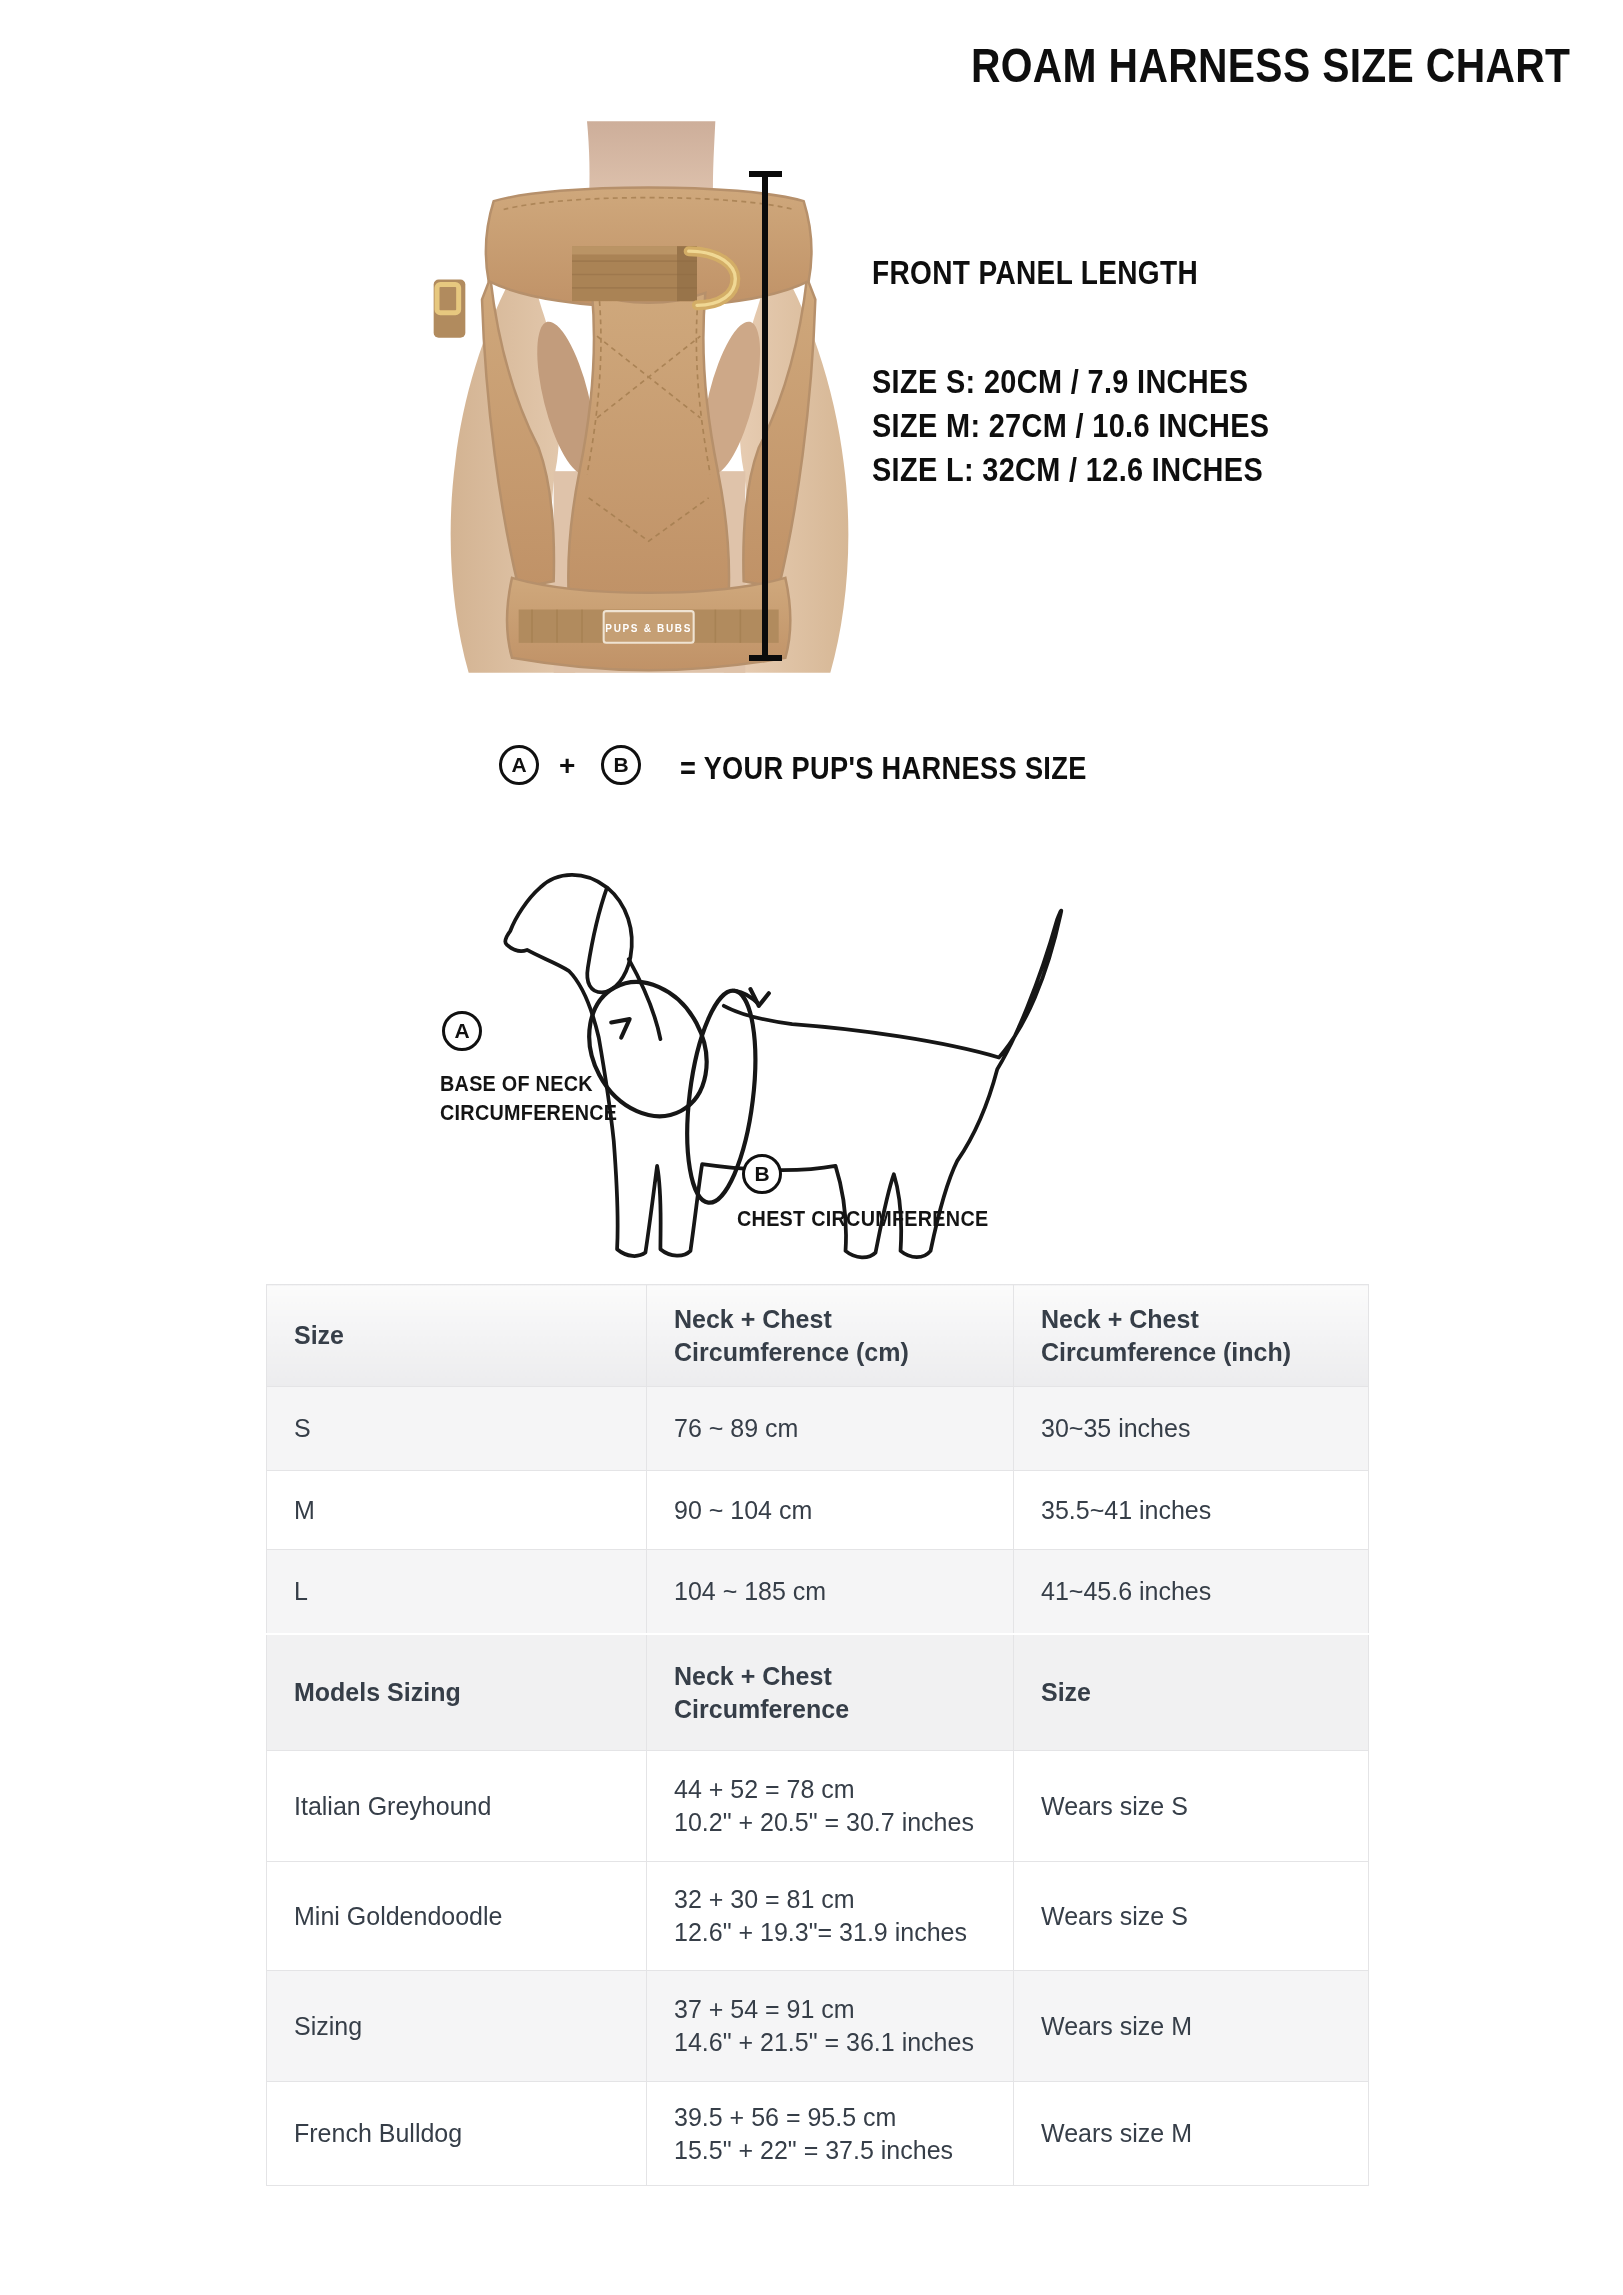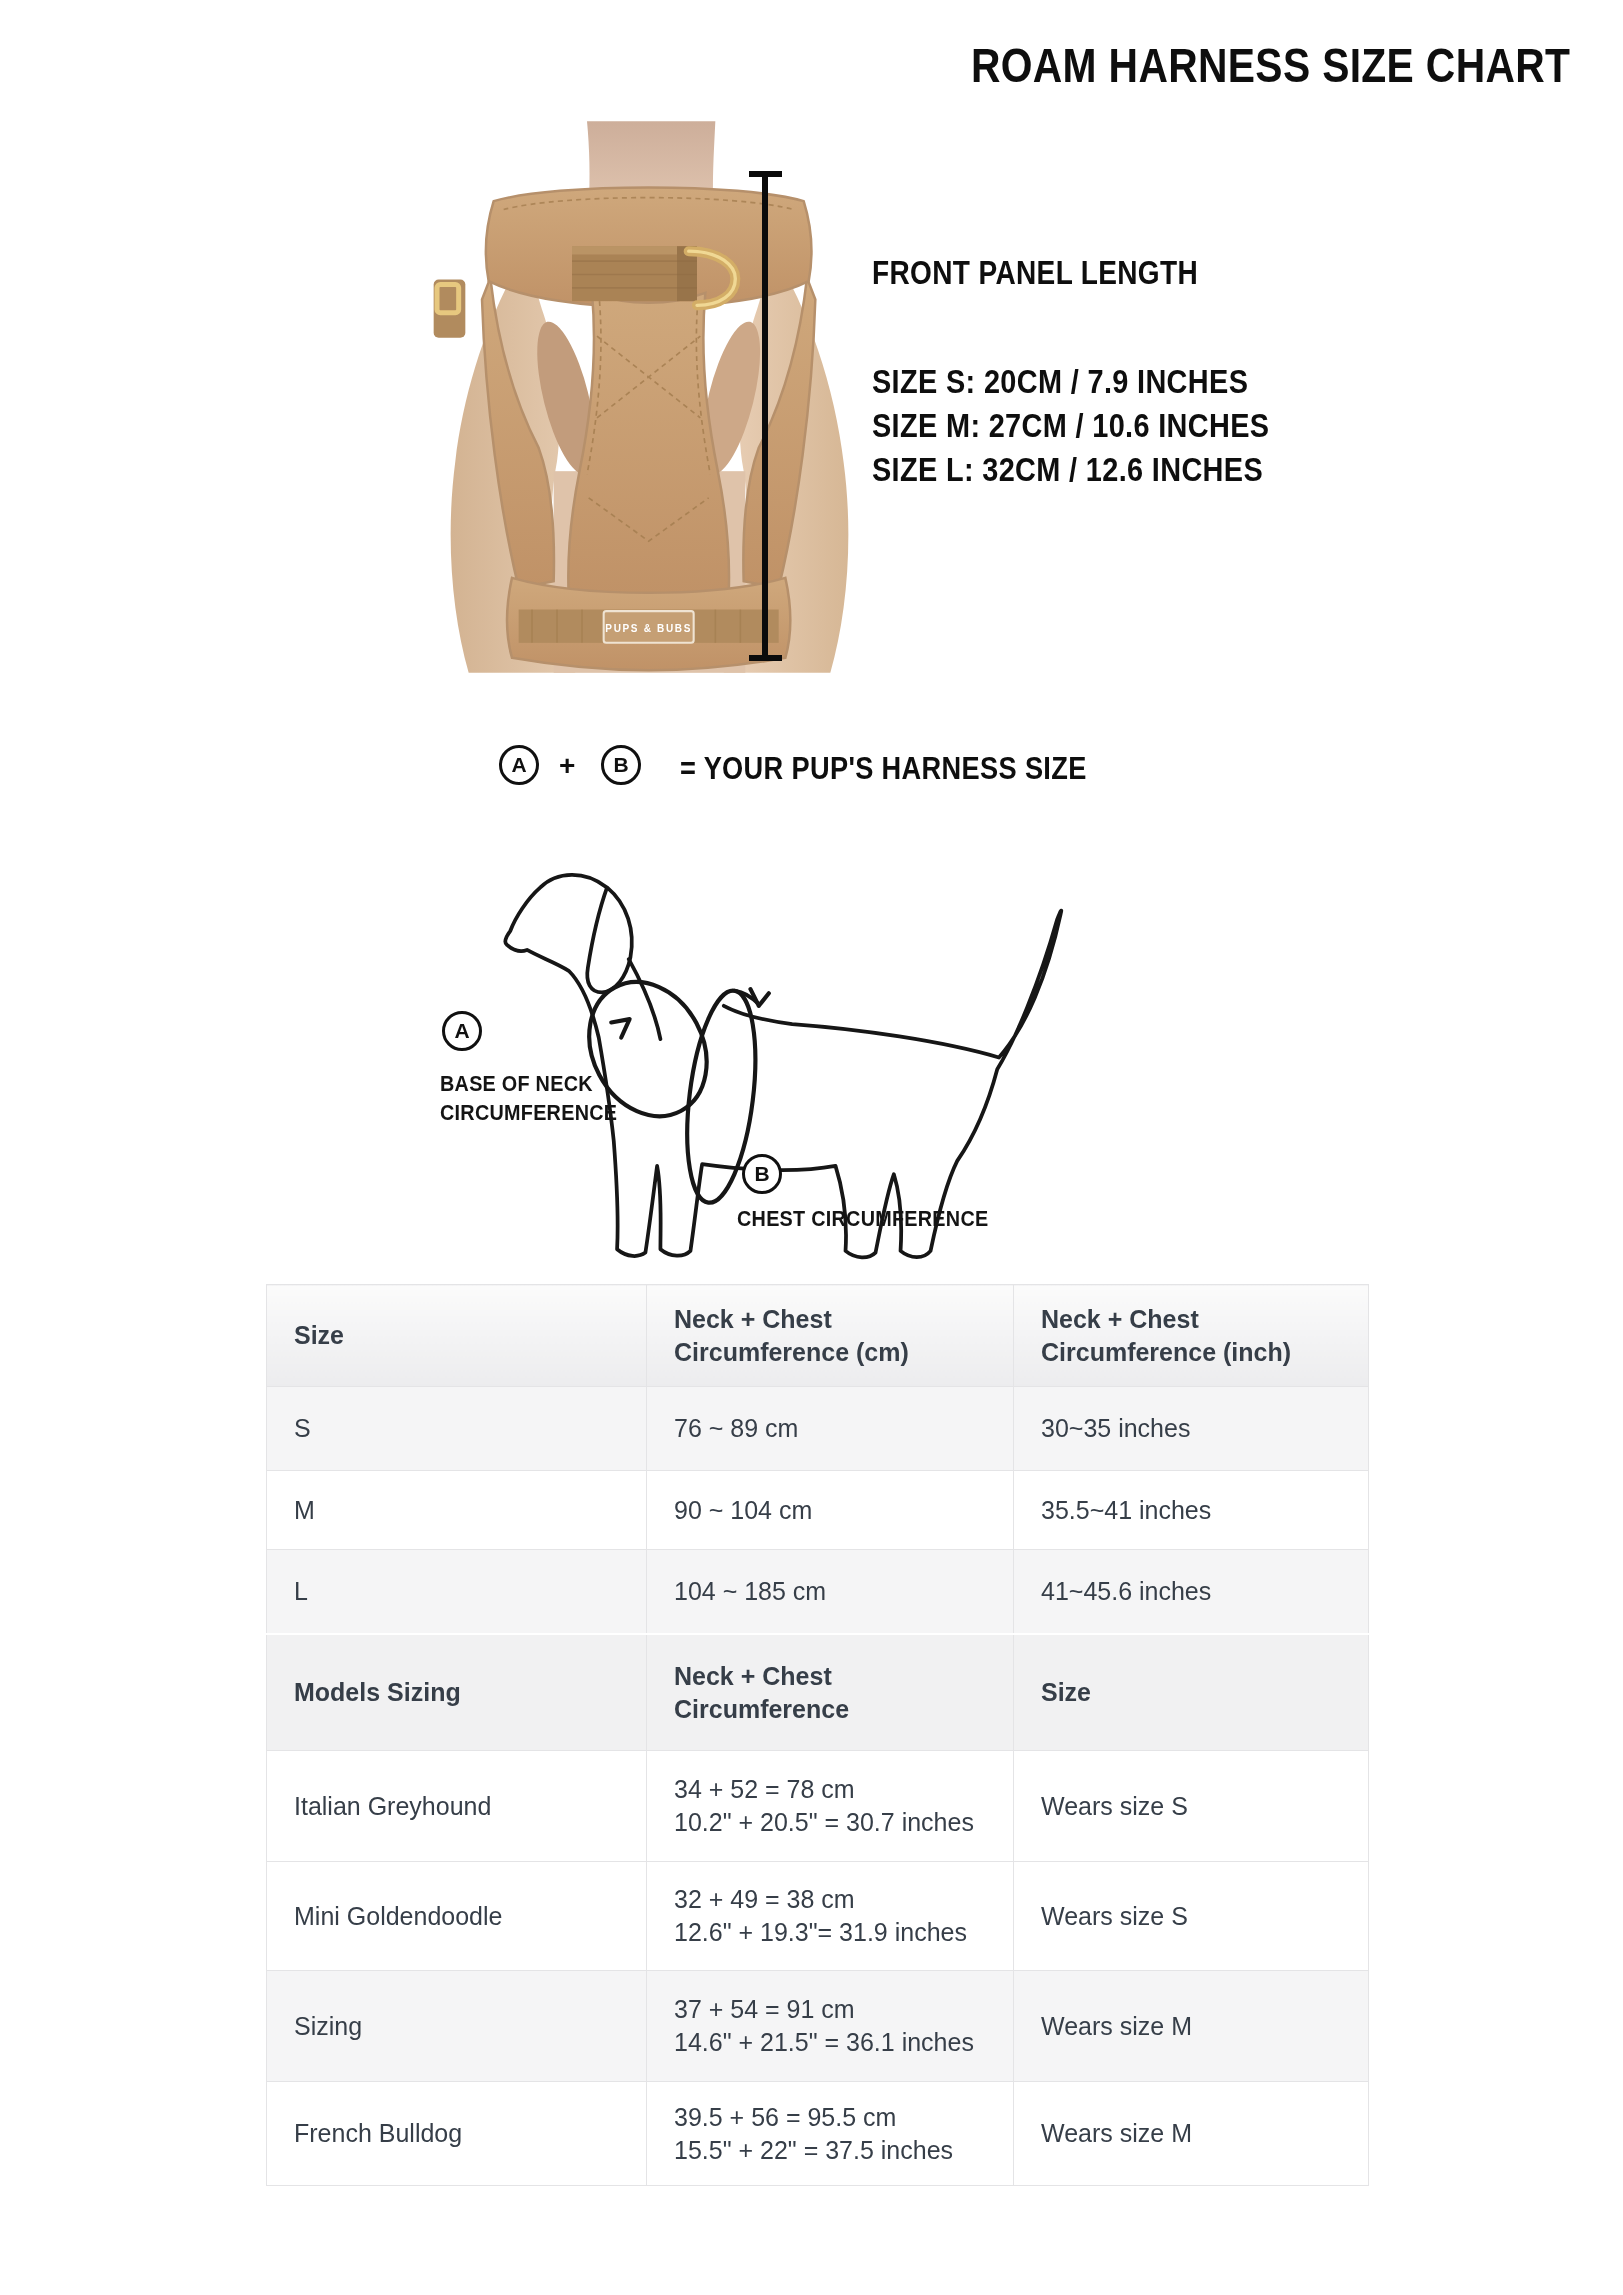--- a/index.html
+++ b/index.html
@@ -221,29 +221,29 @@
     <td>41~45.6 inches</td>
   </tr>
   <tr class="hdr2">
     <td>Models Sizing</td>
     <td>Neck + Chest Circumference</td>
     <td>Size</td>
   </tr>
   <tr class="r133">
     <td>Italian Greyhound</td>
     <td class="cell2">
-      <div>34 + 52 = 78 cm</div>
+      <div>44 + 52 = 78 cm</div>
       <div>10.2" + 20.5" = 30.7 inches</div>
     </td>
     <td>Wears size S</td>
   </tr>
   <tr class="r131">
     <td>Mini Goldendoodle</td>
     <td class="cell2">
-      <div>32 + 49 = 38 cm</div>
+      <div>32 + 30 = 81 cm</div>
       <div>12.6" + 19.3"= 31.9 inches</div>
     </td>
     <td>Wears size S</td>
   </tr>
   <tr class="gray r133">
     <td>Sizing</td>
     <td class="cell2">
       <div>37 + 54 = 91 cm</div>
       <div>14.6" + 21.5" = 36.1 inches</div>
     </td>

